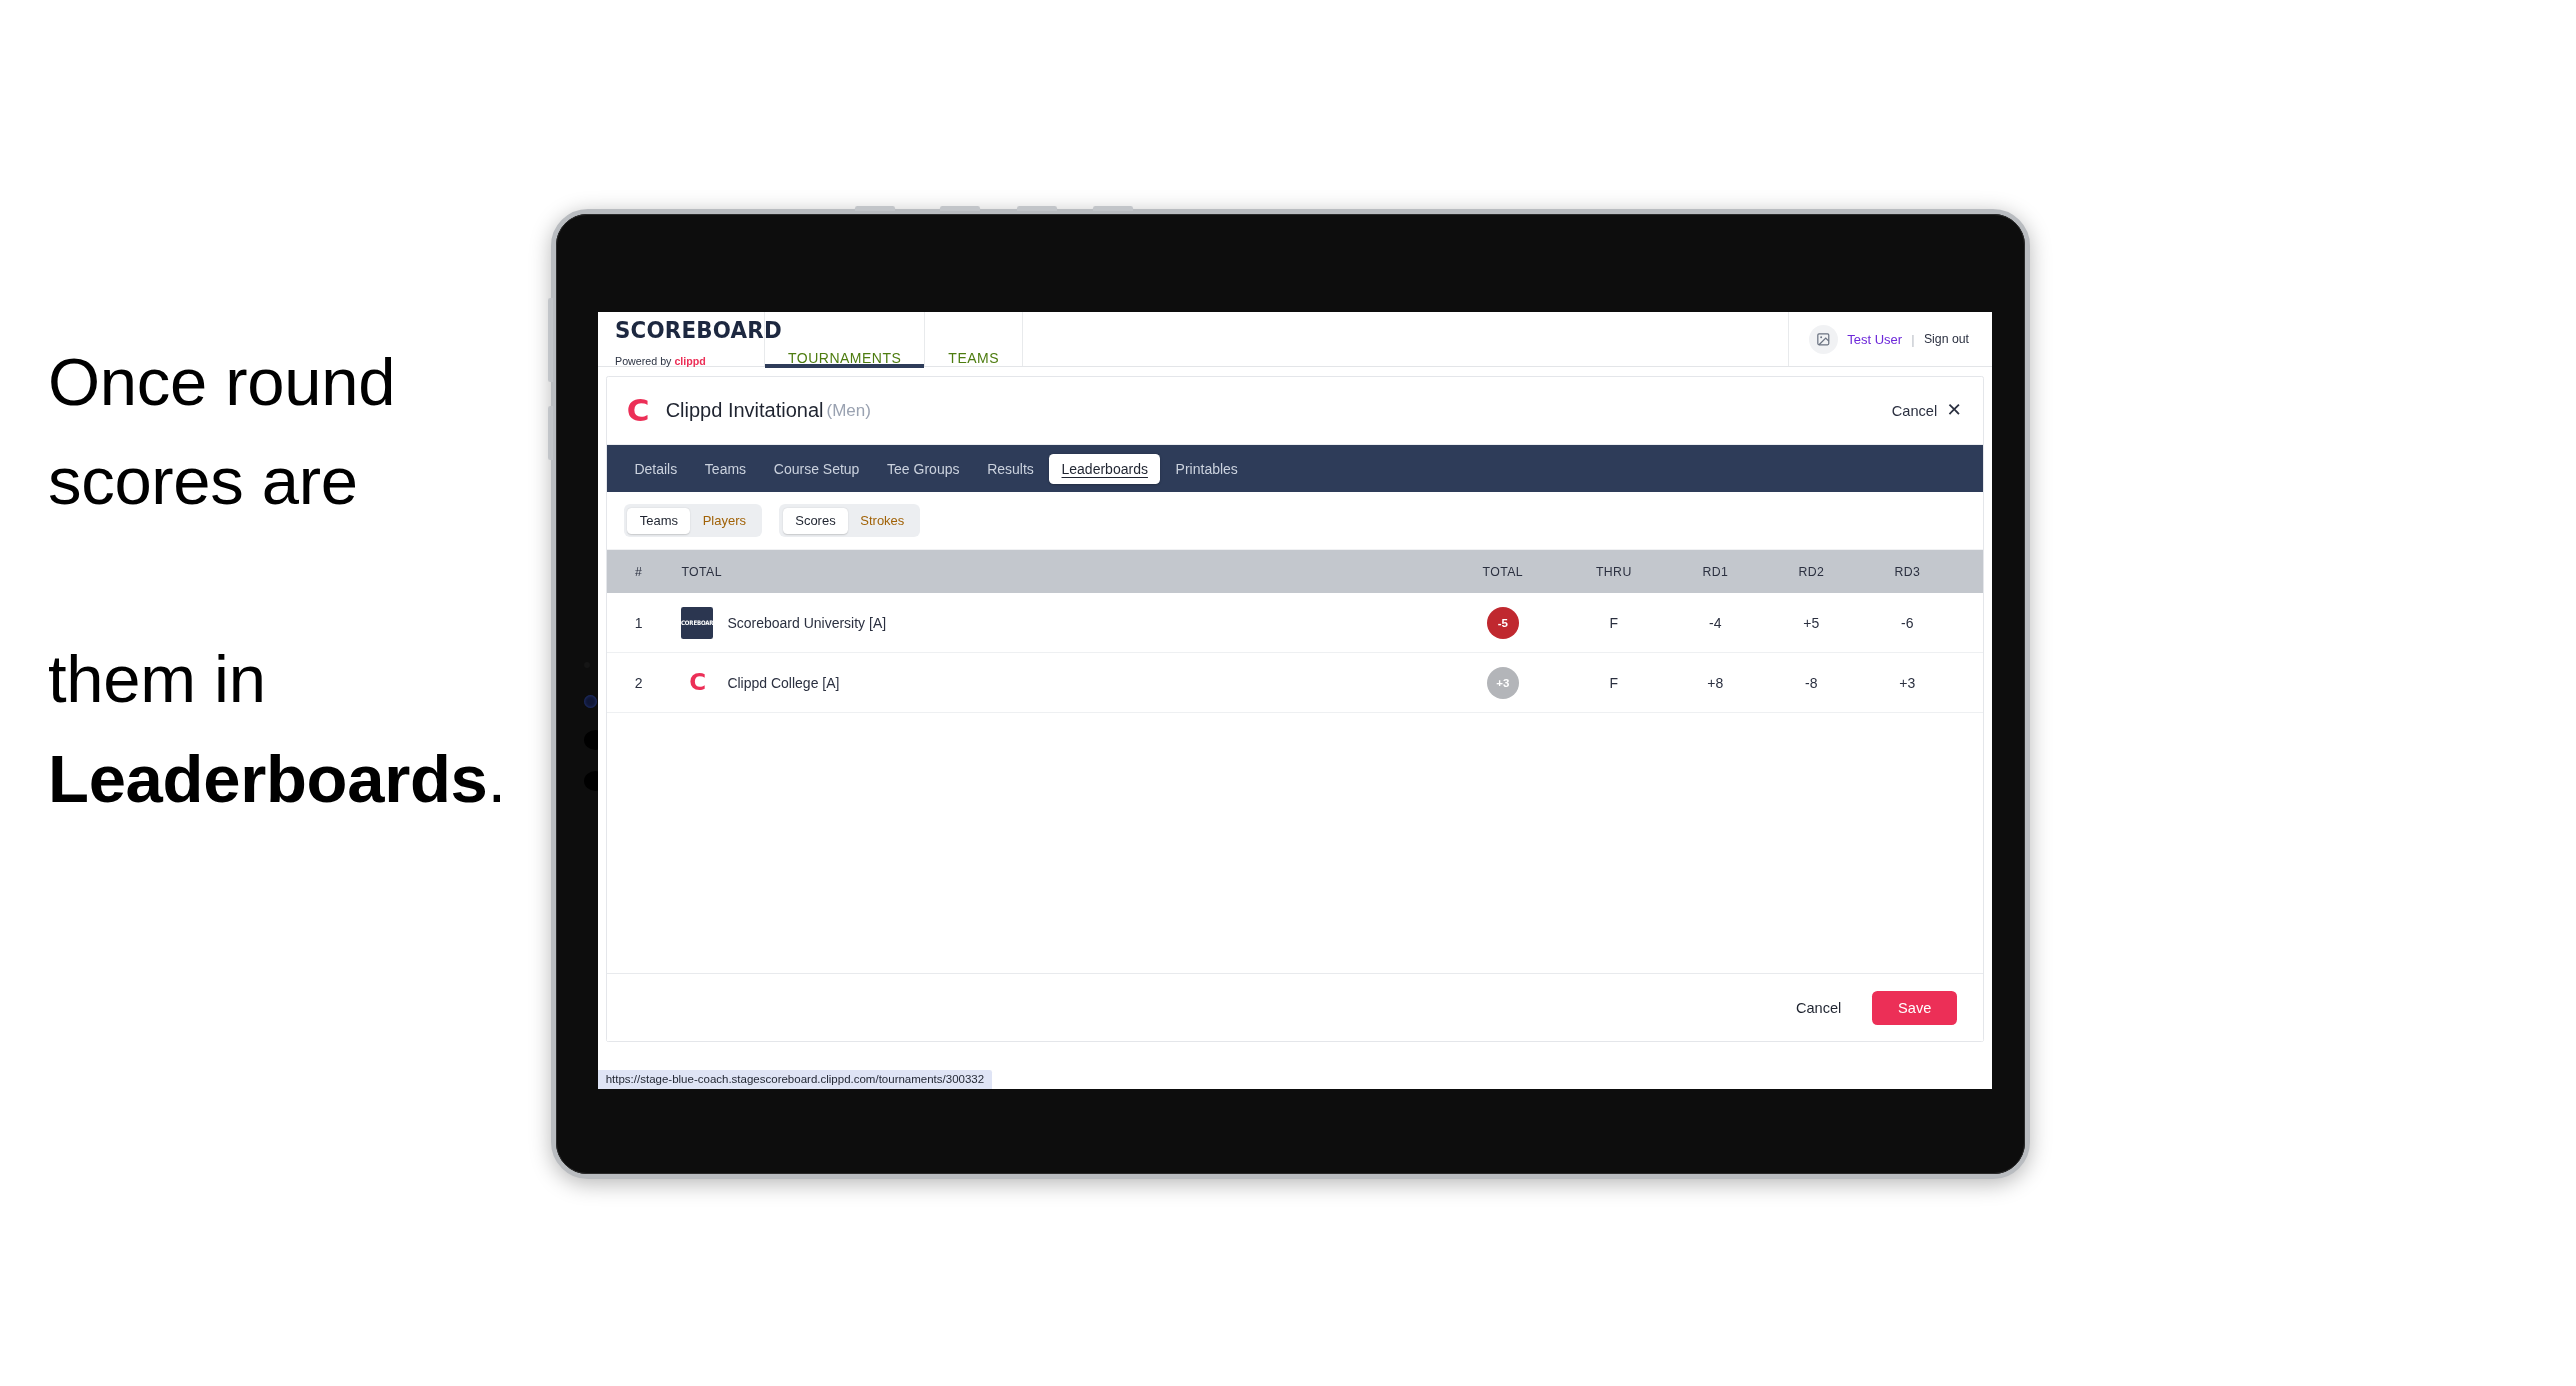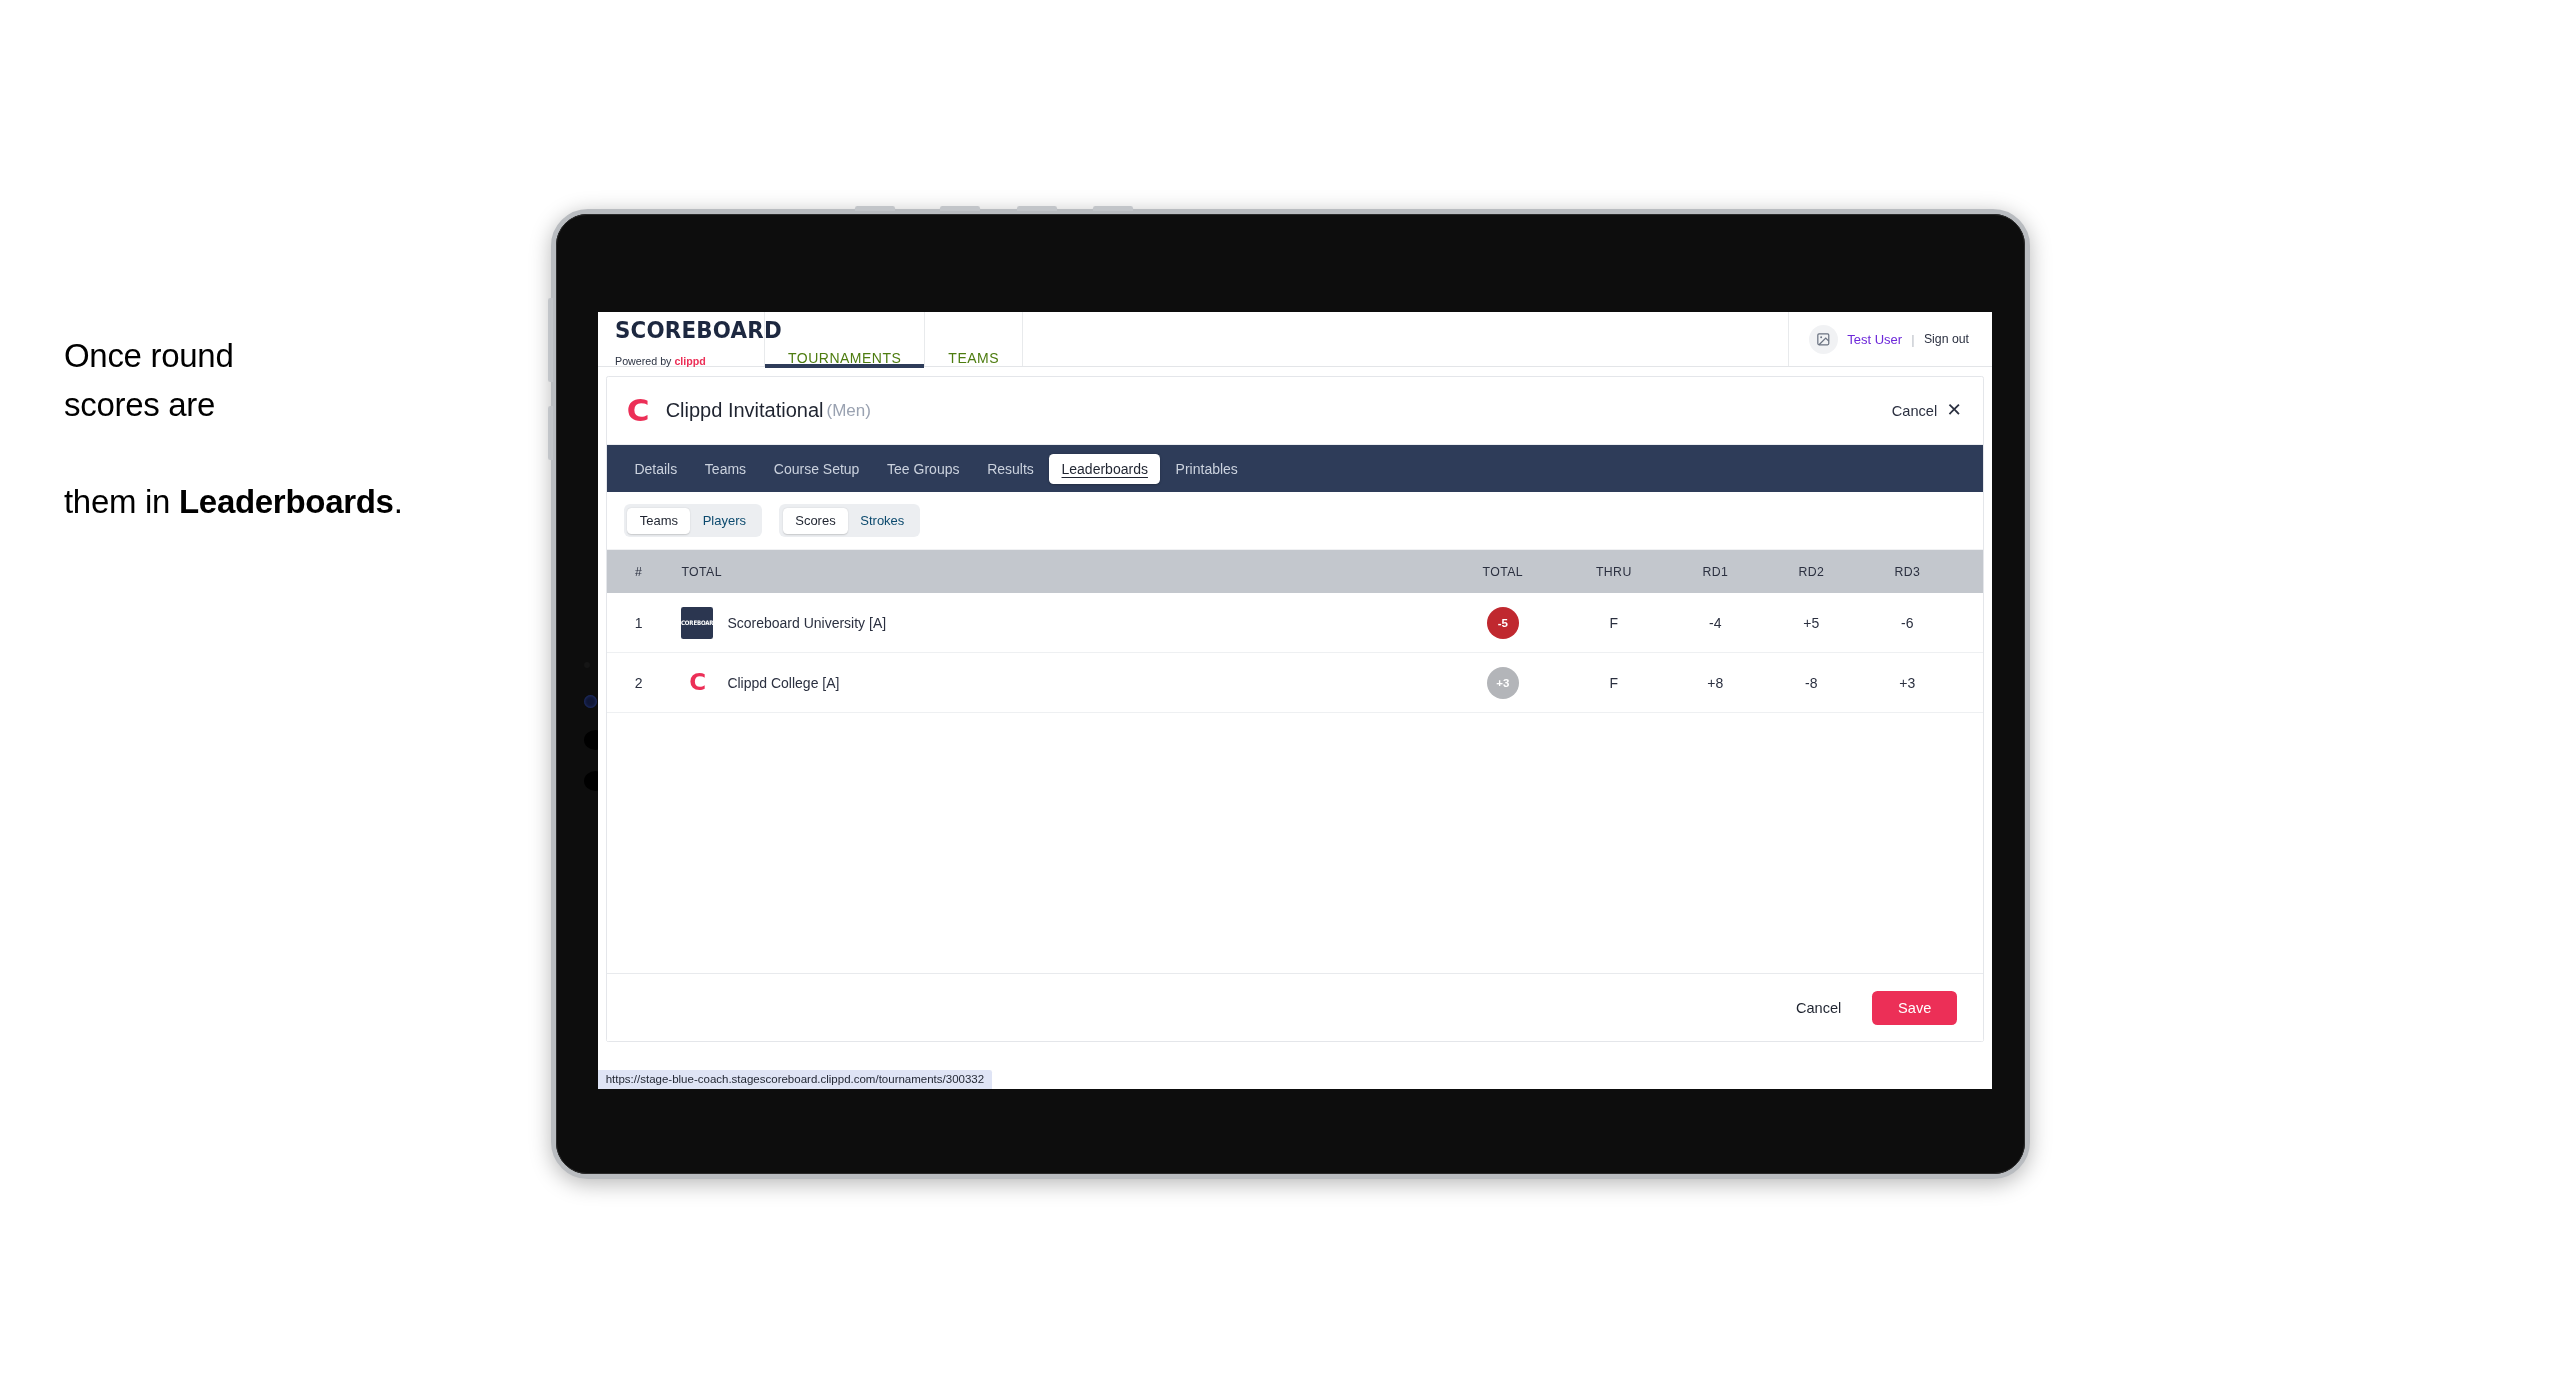--- a/index.html
+++ b/index.html
@@ -7,23 +7,23 @@
     width: 2576px; height: 1386px;
     background: #ffffff;
     font-family: "Liberation Sans", sans-serif;
     overflow: hidden;
   }
   .stage { position: relative; width: 2576px; height: 1386px; background:#fff; }
 
   
   .caption {
     position: absolute;
-    left: 64px; top: 332px;
+    left: 48px; top: 332px;
     width: 461px;
-    font-size: 33px;
+    font-size: 67px;
     line-height: 1.48;
     color: #000000;
     letter-spacing: -0.3px;
   }
   .caption b { font-weight: 700; }
 
   
   .device {
     position: absolute;
     left: 551px; top: 209px;
@@ -176,21 +176,21 @@
     display:flex; align-items:center;
     padding: 0 17px;
     gap: 17px;
     background:#fff;
     border-bottom:0.8px solid #f0f1f3;
   }
   .seg {
     display:flex; background:#eceef1; border-radius:6.1px; padding:3.8px;
   }
   .seg-btn {
-    font-size: 13px; color:#0c4a6e;
+    font-size: 13px; color:#a16207;
     padding: 5.4px 12.3px;
     border-radius: 4.6px;
     cursor:pointer;
   }
   .seg-btn.active { background:#fff; color:#1f2430; box-shadow:0 0.8px 1.5px rgba(0,0,0,.16); }
 
   
   .tbl { width:100%; }
   .thead {
     display:flex; align-items:center;

